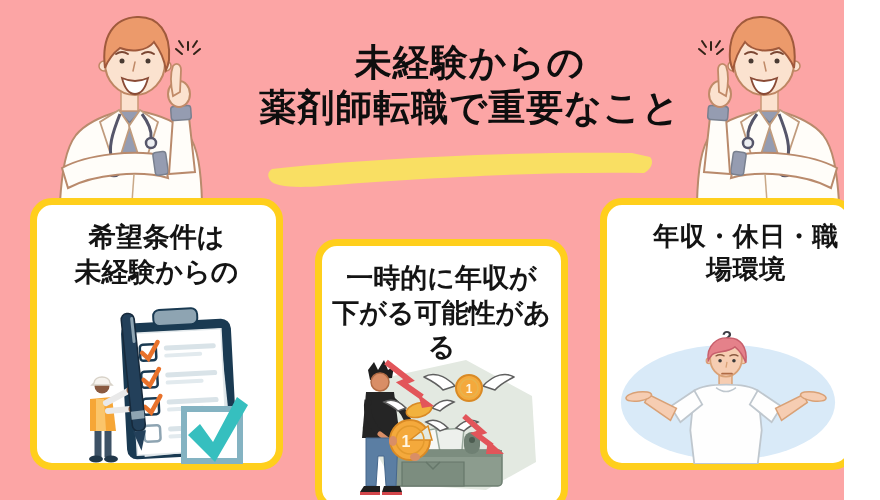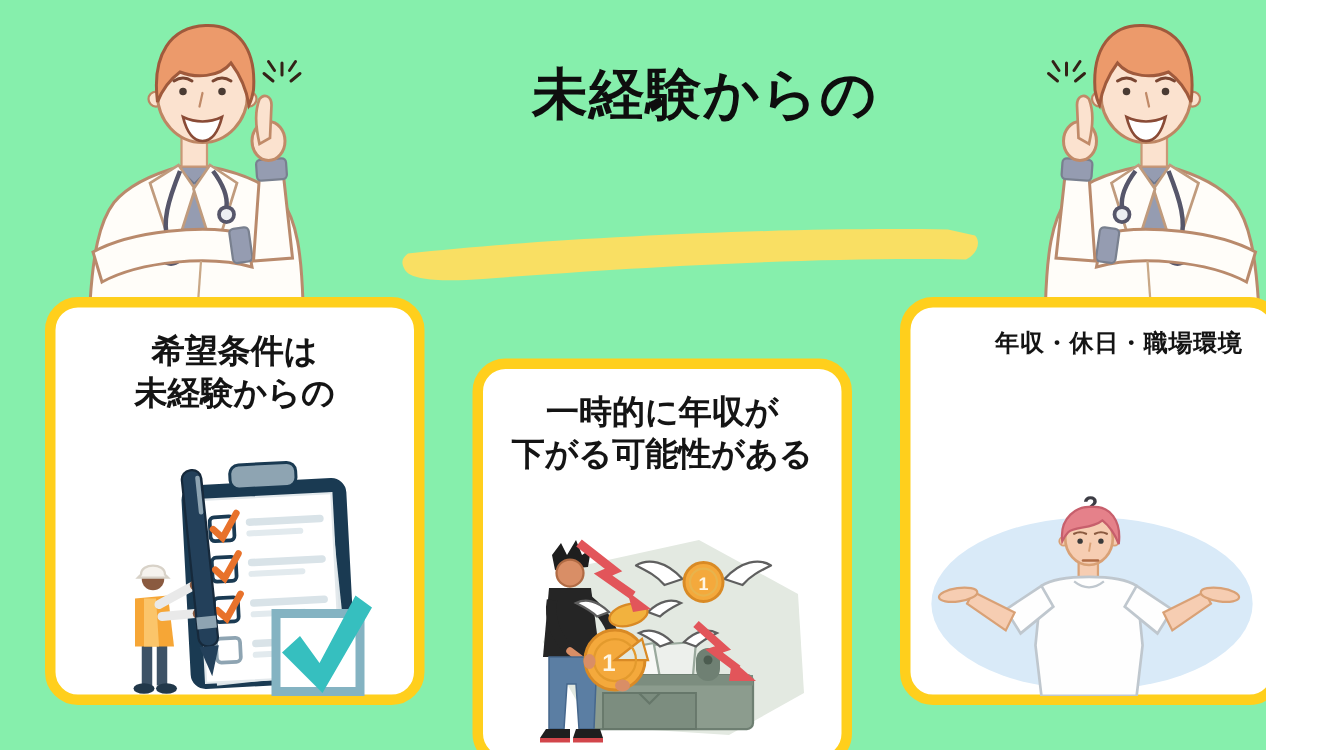--- a/index.html
+++ b/index.html
@@ -1,34 +1,34 @@
 <!DOCTYPE html>
 <html><head>
 <meta charset="utf-8">
 <style>
   * { margin:0; padding:0; box-sizing:border-box; }
   body { font-family:"Liberation Sans","DejaVu Sans",sans-serif; background:#fff; }
-  .canvas { position:relative; width:844px; height:500px; background:#86efac; overflow:hidden; }
+  .canvas { position:relative; width:844px; height:500px; background:#fca5a5; overflow:hidden; }
 
   .doctor { position:absolute; top:2px; width:175px; height:200px; }
   .doctor-left  { left:42px; }
   .doctor-right { left:682px; transform:scaleX(-1); }
 
   .title-block { position:absolute; left:210px; top:40px; width:520px; text-align:center;
                  font-weight:900; font-size:37px; line-height:1.22; color:#0e0e0e; letter-spacing:1px; }
   .swoosh { position:absolute; left:262px; top:145px; width:398px; height:44px; }
 
   .card { position:absolute; top:198px; height:272px; background:#ffffff;
           border:7px solid #ffcf1c; border-radius:22px; }
   .card-1 { left:30px;  width:253px; }
   .card-2 { left:315px; width:253px;margin-top:41px; }
   .card-3 { left:600px; width:255px; }
   .card-heading { margin-top:15px; text-align:center; font-weight:900; color:#141414;
-                  font-size:22px; line-height:1.28; }
-  .card-3 .card-heading { font-size:16px; letter-spacing:0.5px;margin-left:37px; }
+                  font-size:27px; line-height:1.28; }
+  .card-3 .card-heading { font-size:26px; letter-spacing:0.5px;margin-left:37px; }
   .card-illus { position:absolute; left:50%; transform:translateX(-50%); }
   .illus-checklist { top:94px;  width:182px; height:172px; }
   .illus-money     { top:98px;  width:212px; height:162px; }
   .illus-shrug     { top:120px; width:238px; height:139px; }
 </style>
 </head>
 <body>
 
 <svg width="0" height="0" style="position:absolute">
   <defs>
@@ -77,20 +77,21 @@
 
   <svg class="doctor doctor-left" viewBox="0 0 175 200">
       <use href="#doctor-fig"></use>
     </svg>
   <svg class="doctor doctor-right" viewBox="0 0 175 200">
       <use href="#doctor-fig"></use>
     </svg>
 
   <div class="title-block">
     <div>未経験からの</div>
+    <div>薬剤師転職で重要なこと</div>
   </div>
 
   <svg class="swoosh" viewBox="0 0 398 44">
     <path d="M10,24 C100,14 260,6 370,8 L388,12 C392,16 390,24 382,28 C280,26 150,34 60,41 C34,43 12,42 8,35 C5,30 6,27 10,24 Z" fill="#f9df63"></path>
   </svg>
 
   <div class="card card-1">
     <div class="card-heading">
       <div>希望条件は</div>
       <div>未経験からの</div>

